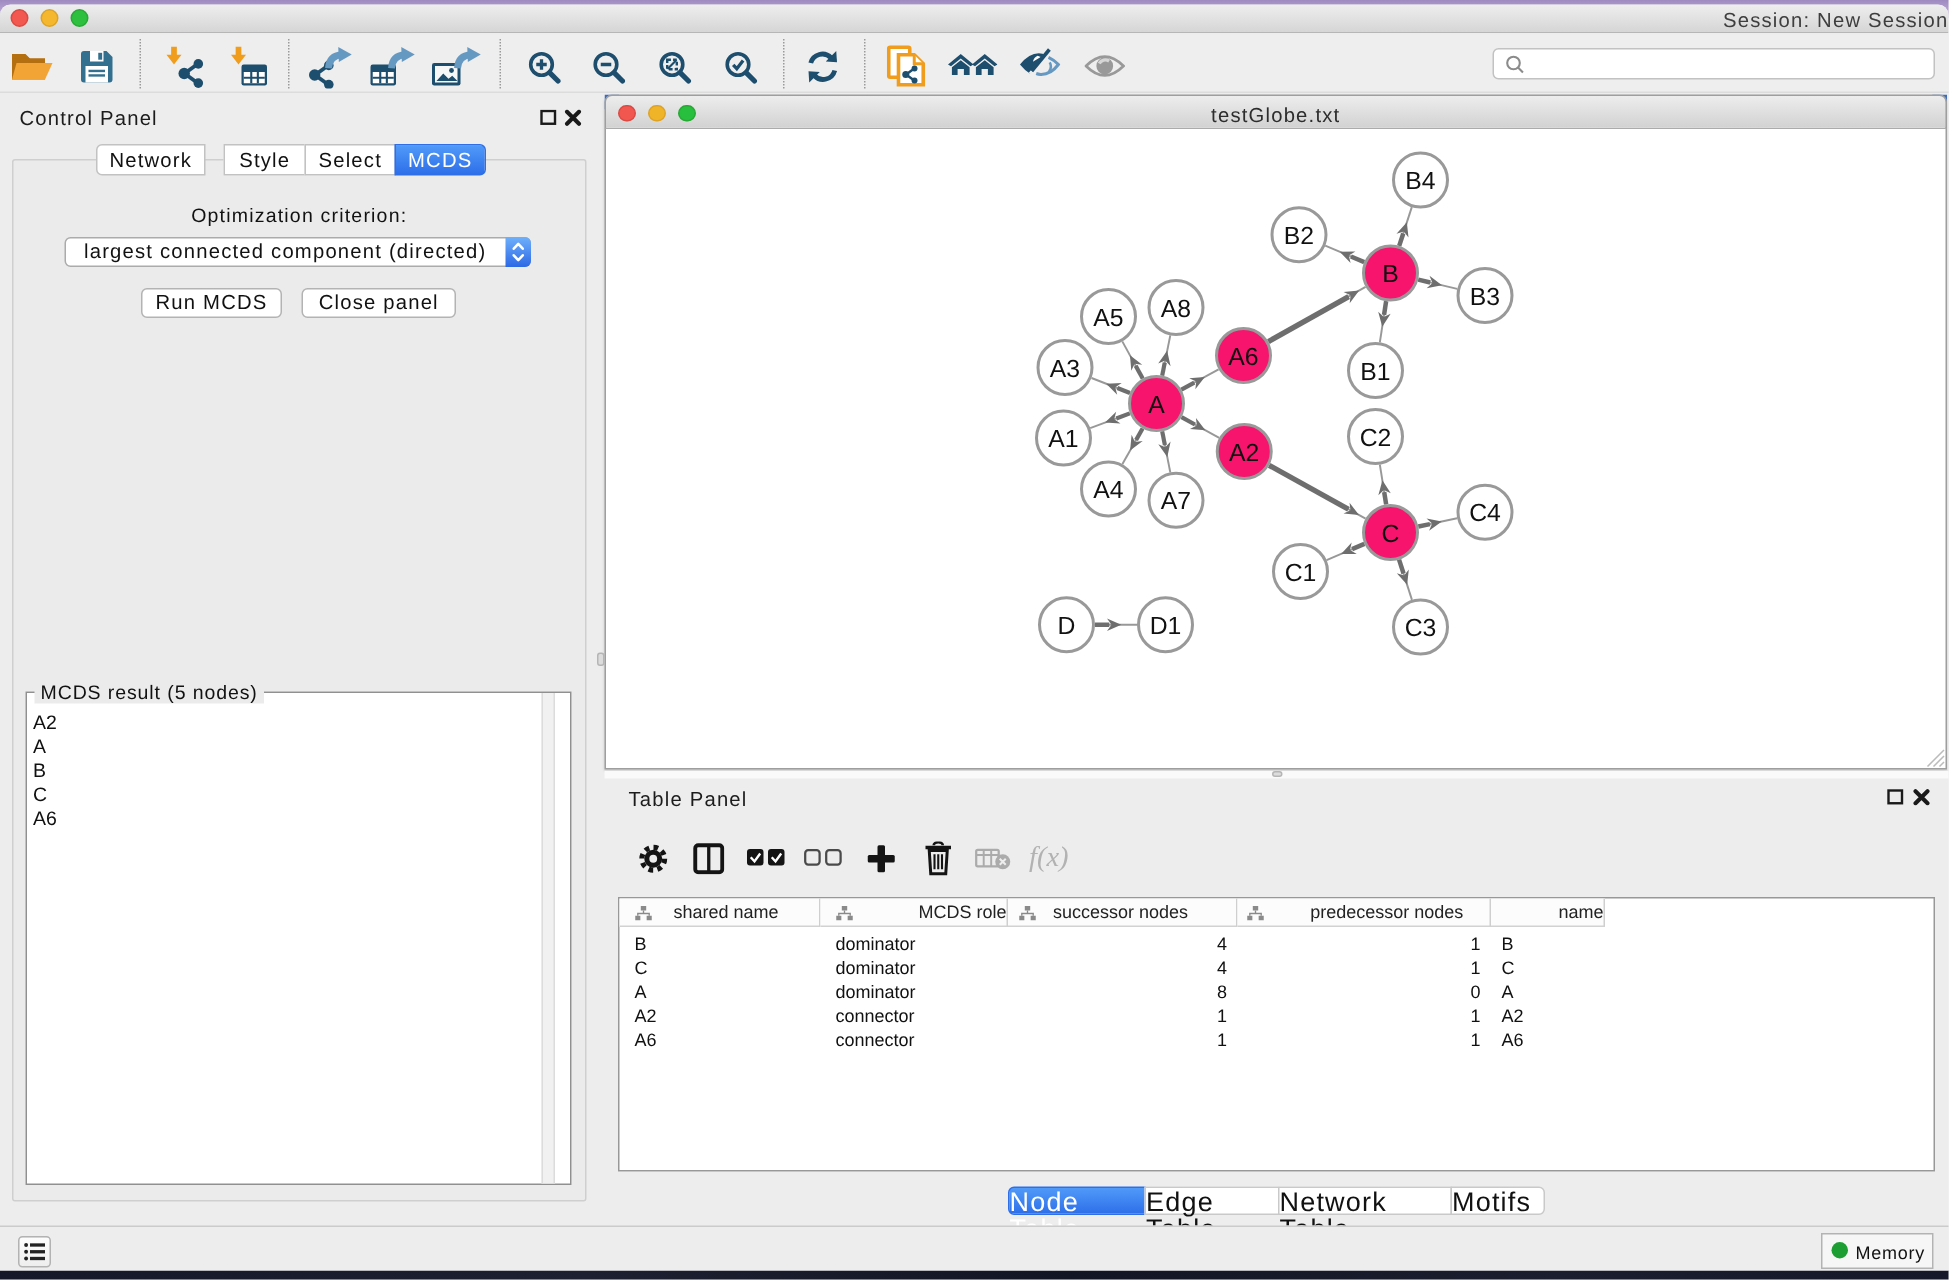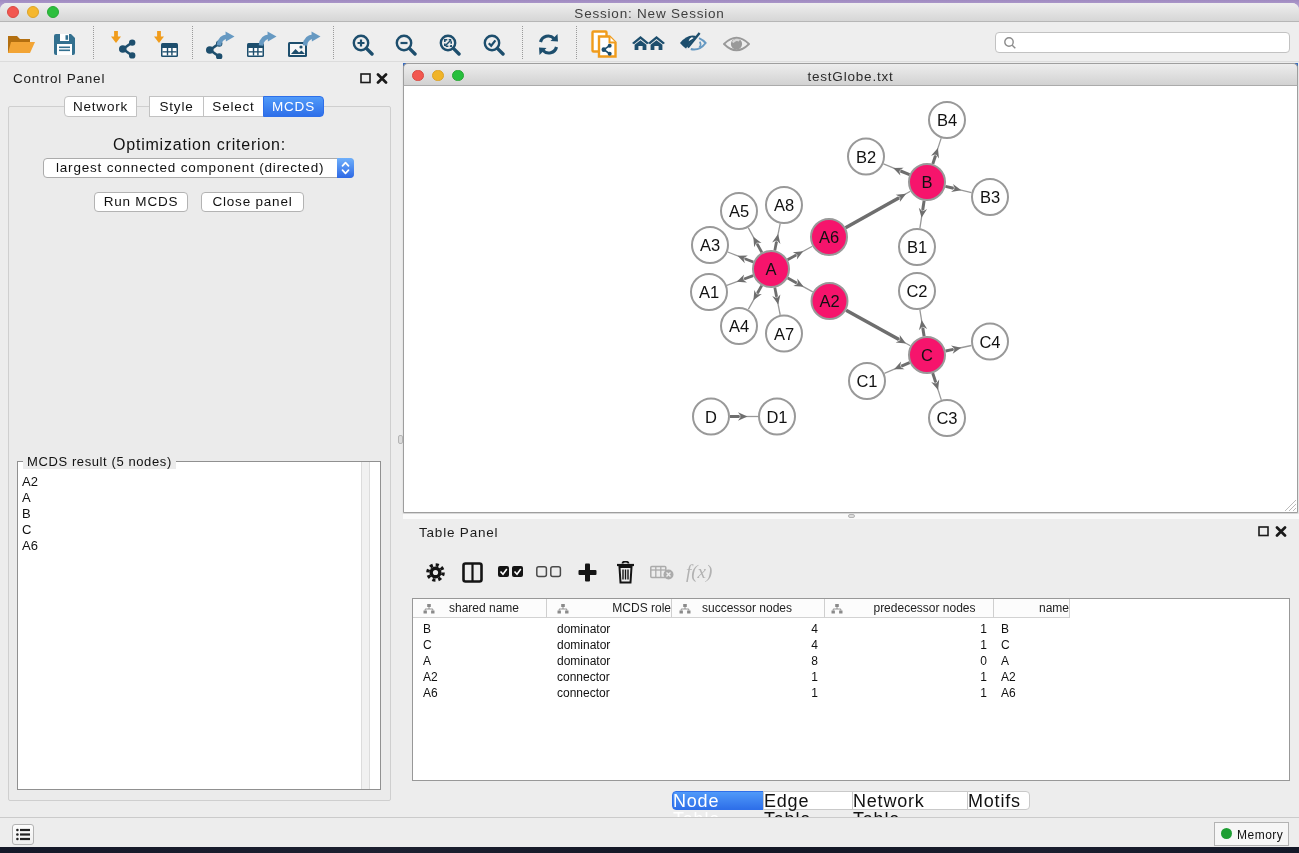--- a/index.html
+++ b/index.html
@@ -2,30 +2,30 @@
 <html><head><meta charset="utf-8"><style>
 *{margin:0;padding:0;box-sizing:border-box}
 body{width:1299px;height:853px;overflow:hidden;font-family:"Liberation Sans",sans-serif}
 #page{position:relative;width:1299px;height:853px;background:#ededed}
 .abs{position:absolute}
 #purple{left:0;top:0;width:1299px;height:12px;background:linear-gradient(#9f8ac0,#c6b5de)}
 #dark{left:0;top:847px;width:1299px;height:6px;background:linear-gradient(90deg,#141828,#1c2030 30%,#121624 55%,#1a1e2e 80%,#141828)}
 #app{left:0;top:3px;width:1299px;height:843px;background:#ededed;border-radius:7px 7px 0 0}
 #titlebar{left:0;top:3px;width:1299px;height:19px;background:linear-gradient(#eeeeee,#d6d6d6);border-bottom:1px solid #b6b6b6;border-radius:7px 7px 0 0}
 .tl{position:absolute;width:12px;height:12px;border-radius:50%;top:6px}
-#title{left:0;top:6px;width:1299px;text-align:center;font-size:13.5px;letter-spacing:0.8px;color:#3e3e3e}
+#title{left:0;top:6px;width:1299px;text-align:right;font-size:13.5px;letter-spacing:0.8px;color:#3e3e3e}
 #toolbar{left:0;top:23px;width:1299px;height:39px;background:#eeeeee;border-bottom:1px solid #dcdcdc}
 .sep{position:absolute;top:26px;height:33px;border-left:1px dotted #9a9a9a;width:0}
 #search{left:995px;top:32px;width:295px;height:21px;background:#fff;border:1px solid #c2c2c2;border-radius:4px}
 
 #cpTitle{left:13px;top:71px;font-size:13.5px;letter-spacing:0.8px;color:#1c1c1c}
 #cpPanel{left:8px;top:106px;width:383px;height:695px;border:1px solid #cfcfcf;background:#ebebeb;border-radius:2px}
 .tab{position:absolute;top:96px;height:21px;background:#fff;border:1px solid #c2c2c2;font-size:13.5px;letter-spacing:0.8px;color:#111;text-align:center;line-height:20px}
 .tabsel{background:linear-gradient(#509af9,#2e6fe9);color:#fff;border-color:#2e6fe9}
-#optLabel{left:8px;top:136px;width:383px;text-align:center;font-size:16px;letter-spacing:0.8px;color:#111}
+#optLabel{left:8px;top:136px;width:383px;text-align:center;font-size:13px;letter-spacing:0.8px;color:#111}
 #dropdown{left:43px;top:158px;width:311px;height:20px;background:#fff;border:1px solid #ababab;border-radius:4px;font-size:13.5px;letter-spacing:0.8px;color:#111;line-height:18px;padding-left:12px}
 #stepper{left:337px;top:158px;width:17px;height:20px;background:linear-gradient(#6fb0fb,#2d68e5);border-radius:0 4px 4px 0}
 .btn{position:absolute;top:192px;height:20px;background:#fff;border:1px solid #b3b3b3;border-radius:4px;font-size:13.5px;letter-spacing:0.8px;color:#111;text-align:center;line-height:18px}
 #fieldset{left:17px;top:461px;width:364px;height:329px;background:#fff;border:1px solid #909090}
 #legend{left:23px;top:454px;background:#ebebeb;padding:0 4px;font-size:13px;letter-spacing:0.6px;color:#111}
 #scroll1{left:361px;top:462px;width:9px;height:327px;background:#f1f1f1;border-left:1px solid #dcdcdc;border-right:1px solid #dcdcdc}
 #mcdsList{left:22px;top:474px;font-size:13px;color:#111;line-height:16px}
 
 #win{left:403px;top:63px;width:895px;height:450px;background:#fff;border:1px solid #9e9e9e;border-radius:5px 5px 0 0;box-shadow:0 1px 2px rgba(0,0,0,.12)}
 #winbar{left:403px;top:63px;width:895px;height:23px;background:linear-gradient(#ededed,#d2d2d2);border:1px solid #9e9e9e;border-bottom:1px solid #ababab;border-radius:5px 5px 0 0}

